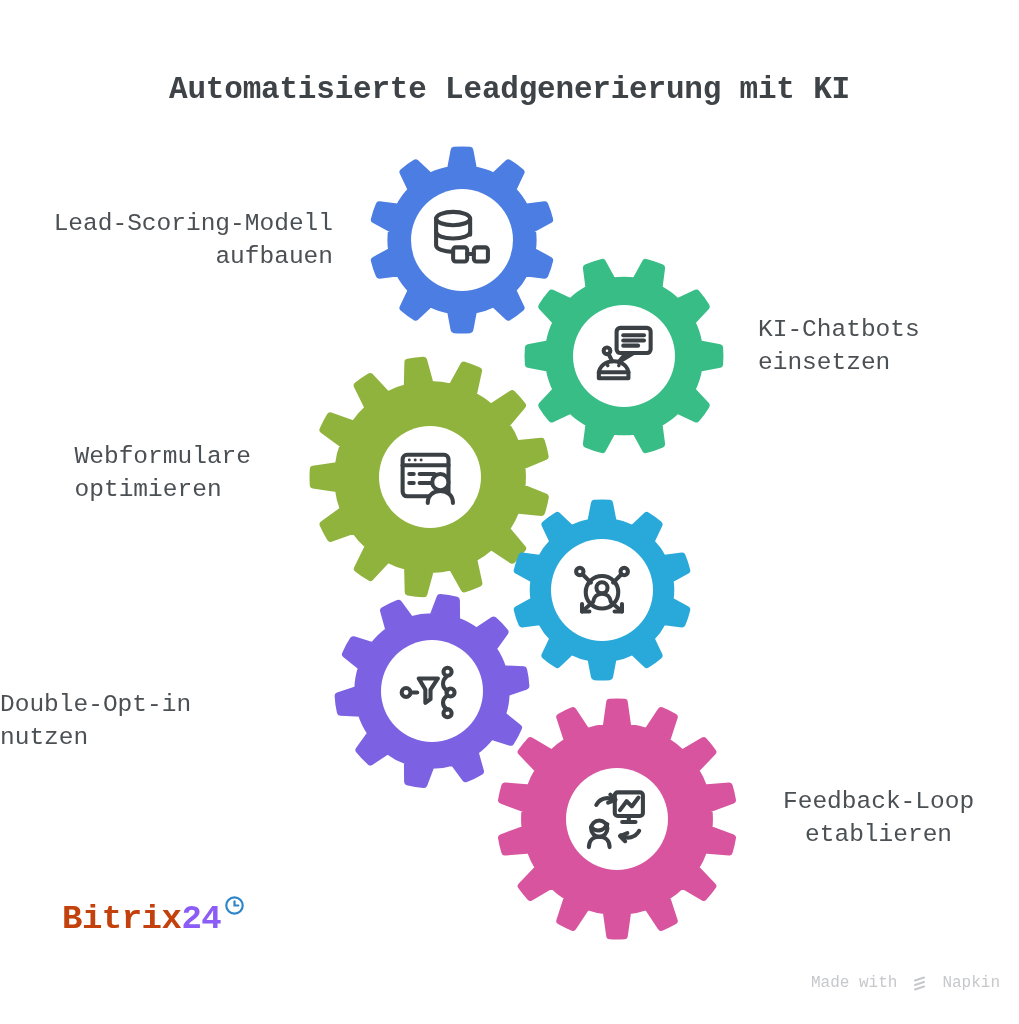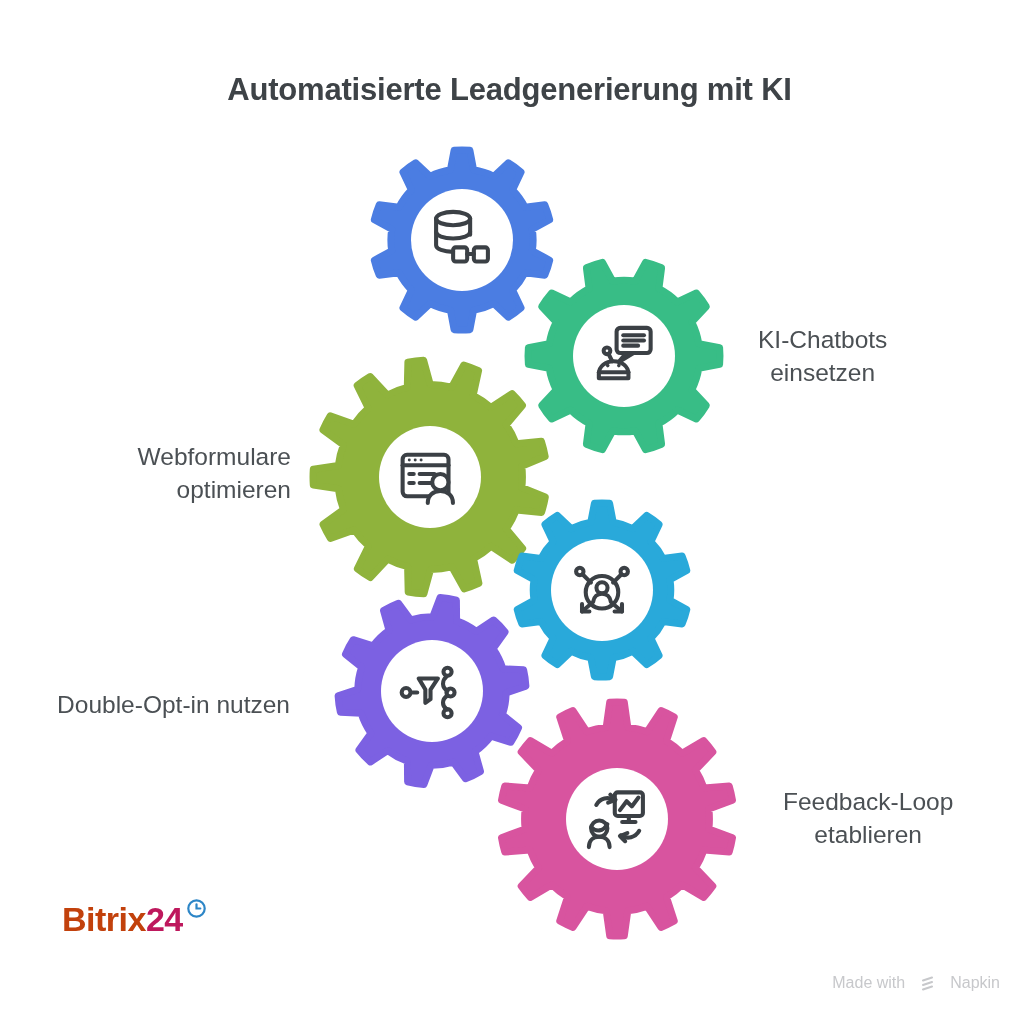--- a/index.html
+++ b/index.html
@@ -1,29 +1,29 @@
 <!DOCTYPE html>
 <html><head>
 <meta charset="utf-8">
 <style>
   html,body{margin:0;padding:0;background:#ffffff;}
   .canvas{
     position:relative;width:1019px;height:1024px;background:#ffffff;
-    font-family:Liberation Sans, sans-serif;overflow:hidden;
+    font-family:Liberation Mono, monospace;overflow:hidden;
   }
   .title{
     position:absolute;left:0;right:0;top:72px;margin:0;text-align:center;
     font-size:31px;font-weight:bold;letter-spacing:-0.2px;
   }
   .label{
     position:absolute;font-size:24.5px;line-height:33px;white-space:pre-line;
   }
   .lbl0{right:686px;top:207px;text-align:right;}
-  .lbl1{left:758px;top:323px;text-align:center;}
-  .lbl2{right:728px;top:440px;text-align:right;}
+  .lbl1{left:758px;top:313px;text-align:left;}
+  .lbl2{right:768px;top:440px;text-align:left;}
   .lbl3{left:728px;top:555px;text-align:left;}
   .lbl4{right:729px;top:688px;}
   .lbl5{left:783px;top:785px;text-align:center;}
   .gear{position:absolute;}
   .logo{
     position:absolute;left:62px;top:900px;font-size:34px;font-weight:bold;
     letter-spacing:-0.5px;white-space:nowrap;
   }
   .logo .clock{position:relative;top:-12px;margin-left:3px;}
   .attribution{
@@ -129,30 +129,32 @@
     <path d="M15,61 c7,7 16,6 22,-4"></path>
     <path d="M12,88 c0,-9 6,-14 14,-14 s14,5 14,14"></path>
     <path d="M22,31 c5,-9 16,-12 25,-6"></path>
     <path d="M41,17 l7,7 -10,4"></path>
     <path d="M80,66 c-5,9 -16,12 -25,6"></path>
     <path d="M61,80 l-7,-7 10,-4"></path>
         </g>
   </svg>
     </div>
 
+  <div class="label lbl0" style="color: rgb(75, 80, 84);">Lead-Scoring-Modell
+aufbauen</div>
   <div class="label lbl1" style="color: rgb(75, 80, 84);">KI-Chatbots
 einsetzen</div>
   <div class="label lbl2" style="color: rgb(75, 80, 84);">Webformulare
 optimieren</div>
   <div class="label lbl4" style="color: rgb(75, 80, 84);">Double-Opt-in nutzen</div>
   <div class="label lbl5" style="color: rgb(75, 80, 84);">Feedback-Loop
 etablieren</div>
 
   <div class="logo">
-    <span id="logoA" style="color: #c2410c;">Bitrix</span><span id="logoB" style="color: #be185d;">24</span><svg class="clock" width="21" height="21" viewBox="0 0 22 22">
+    <span id="logoA" style="color: #c2410c;">Bitrix</span><span id="logoB" style="color: #8b5cf6;">24</span><svg class="clock" width="21" height="21" viewBox="0 0 22 22">
       <g id="clockG" fill="none" stroke-width="2.3" stroke-linecap="round" stroke="#2d86c7">
         <circle cx="11" cy="11" r="8.6"></circle>
         <path d="M11,6.6 V11 H15"></path>
       </g>
     </svg>
   </div>
 
   <div class="attribution" id="attribution" style="color: rgb(199, 200, 203);">
     <span>Made with</span>
     <svg width="17" height="17" viewBox="0 0 17 17">

